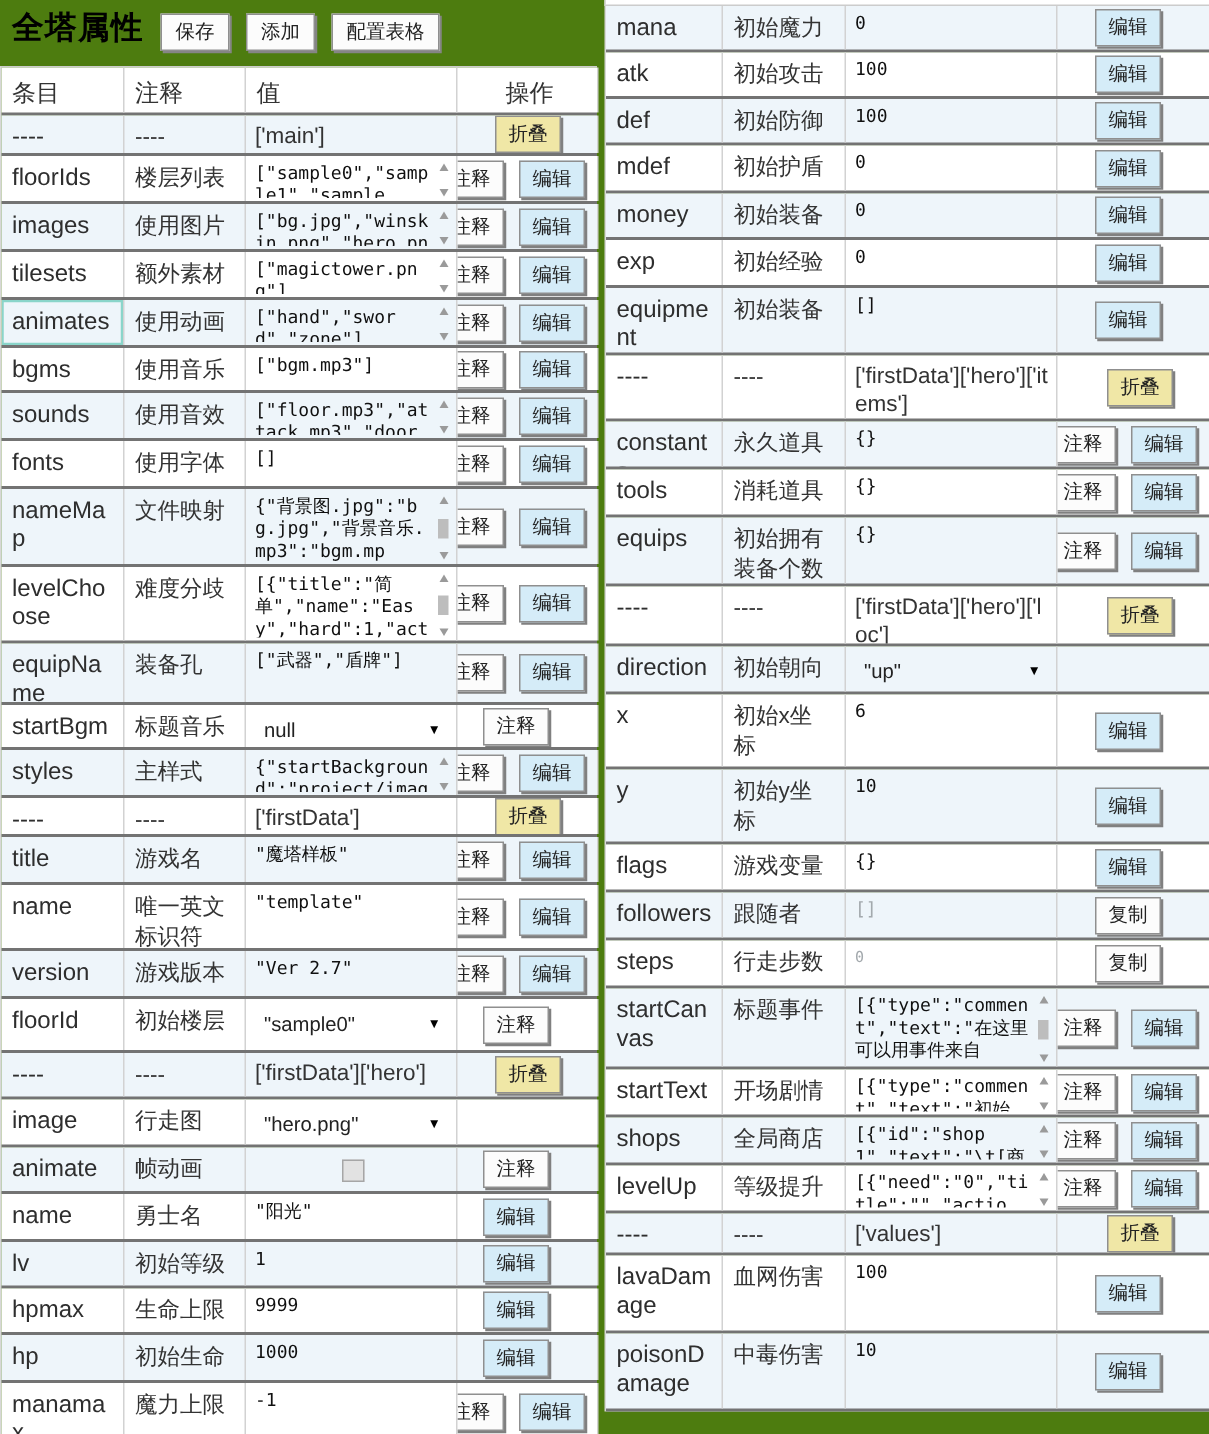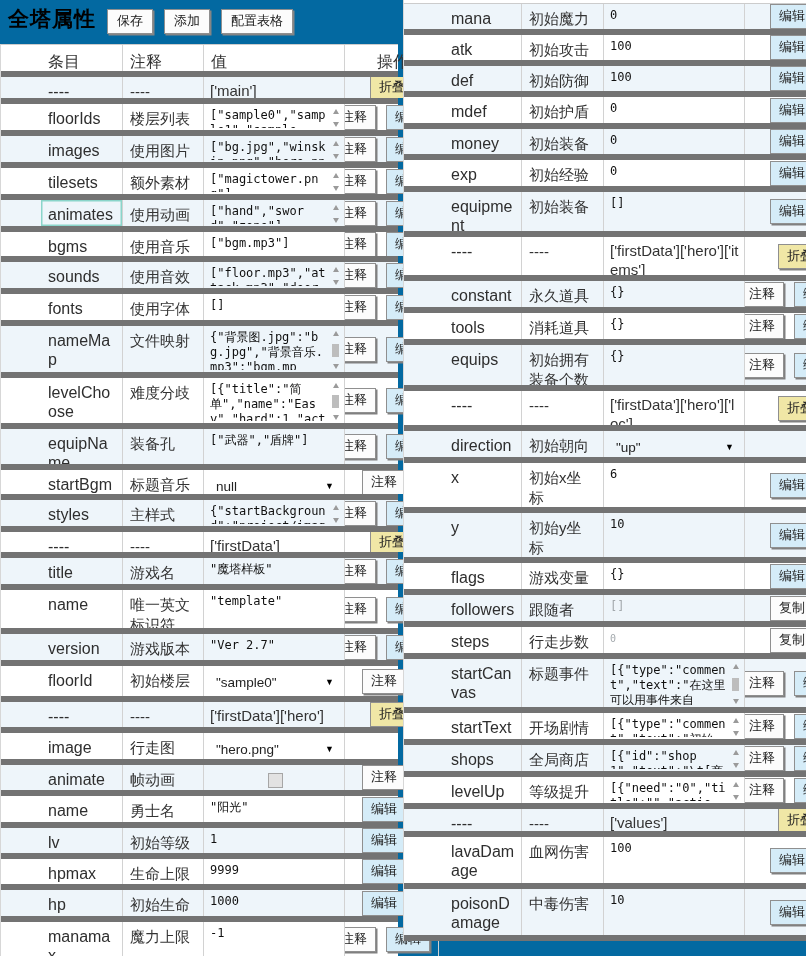--- a/index.html
+++ b/index.html
@@ -1,31 +1,31 @@
 <!DOCTYPE html>
 <html><head>
 <meta charset="utf-8">
 <style>
   html,body { margin:0; padding:0; background:#fff; }
   body { width:806px; height:956px; font-family:"Liberation Sans",sans-serif; }
-  .screen { position:relative; width:806px; height:956px; overflow:hidden; background:#0369a1; }
+  .screen { position:relative; width:806px; height:956px; overflow:hidden; background:#4d7c0f; }
 
   .left-panel  { position:absolute; left:0;   top:0; width:398px; }
   .right-panel { position:absolute; left:403px; top:0; width:403px; }
 
   
   .pp-header { height:44px; box-sizing:border-box; padding:6px 0 0 8px; display:flex; align-items:flex-start; }
   .page-title { font-size:21px; font-weight:bold; color:#000; letter-spacing:1px; line-height:26px; }
   .hbtn { margin-left:11px; margin-top:3px; font-family:"Liberation Sans",sans-serif; font-size:13px; color:#222;
           padding:2px 9px 3px; background:#fcfcfc; border:1px solid #8f8f8f;
           box-shadow:1.5px 1.5px 0 #858585; cursor:pointer; }
 
   
   .ptable { border-top:1px solid #ccc; border-left:1px solid #d7d7d7; box-sizing:border-box; }
-  .row, .thead { display:grid; border-bottom:6px solid #737373; box-sizing:border-box; background:#fff;padding-left:40px; }
+  .row, .thead { display:grid; border-bottom:2px solid #737373; box-sizing:border-box; background:#fff; }
   .left-panel  .row, .left-panel  .thead { grid-template-columns:82px 81px 141px 94px; }
   .right-panel .row                      { grid-template-columns:78px 82px 141px 102px; }
   .stripe { background:#eef5fa; }
   .thead { height:32px; }
   .thead .c { font-size:16px; color:#333; padding-top:7px; }
   .th-ops { text-align:center; }
 
   .c { border-right:1px solid #d2d2d2; box-sizing:border-box; overflow:hidden; padding:5px 4px 2px 7px; }
   .c-key { font-size:16px; color:#2e2e2e; line-height:19px; word-break:break-all; padding-right:5px; }
   .c-comment { font-size:15px; color:#333; line-height:20px; padding-right:7px; word-break:break-all; }

